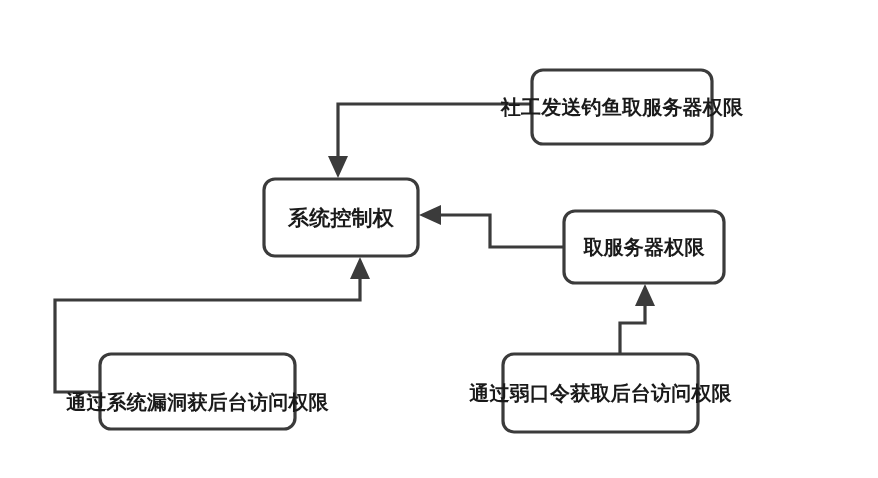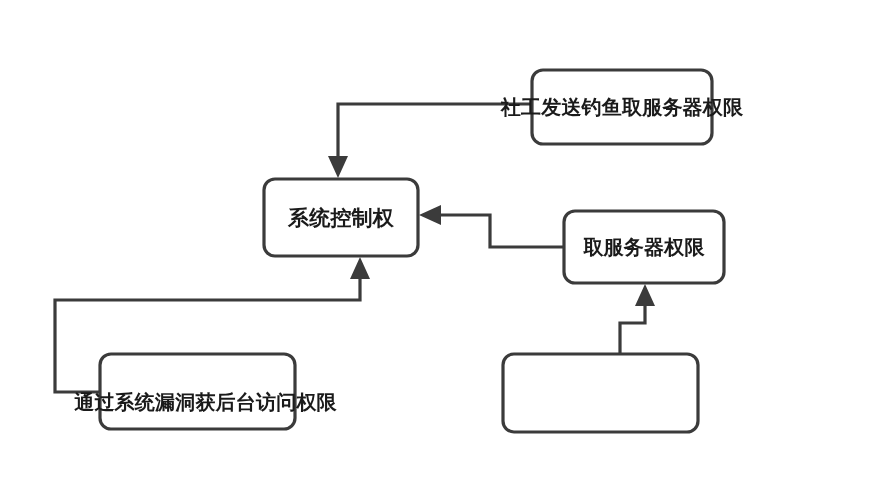--- a/index.html
+++ b/index.html
@@ -99,19 +99,23 @@
   </div>
 
   <div class="node-label label-central" style="left:264px; top:179px; width:154px; height:77px;">
     <span class="line">系统控制权</span>
   </div>
 
   <div class="node-label label-two-line" style="left:564px; top:211px; width:160px; height:72px;">
     <span class="line">取服务器权限</span>
   </div>
 
-  <div class="node-label label-two-line" style="left:108px; top:354px; width:195px; height:97px;">
+  <div class="node-label label-two-line" style="left:100px; top:354px; width:195px; height:97px;">
     <span class="line">通过系统漏洞获</span>
     <span class="line">后台访问权限</span>
   </div>
 
+  <div class="node-label label-two-line" style="left:503px; top:354px; width:195px; height:78px;">
+    <span class="line">通过弱口令获取</span>
+    <span class="line">后台访问权限</span>
+  </div>
 
 </div>
 
 </body></html>

